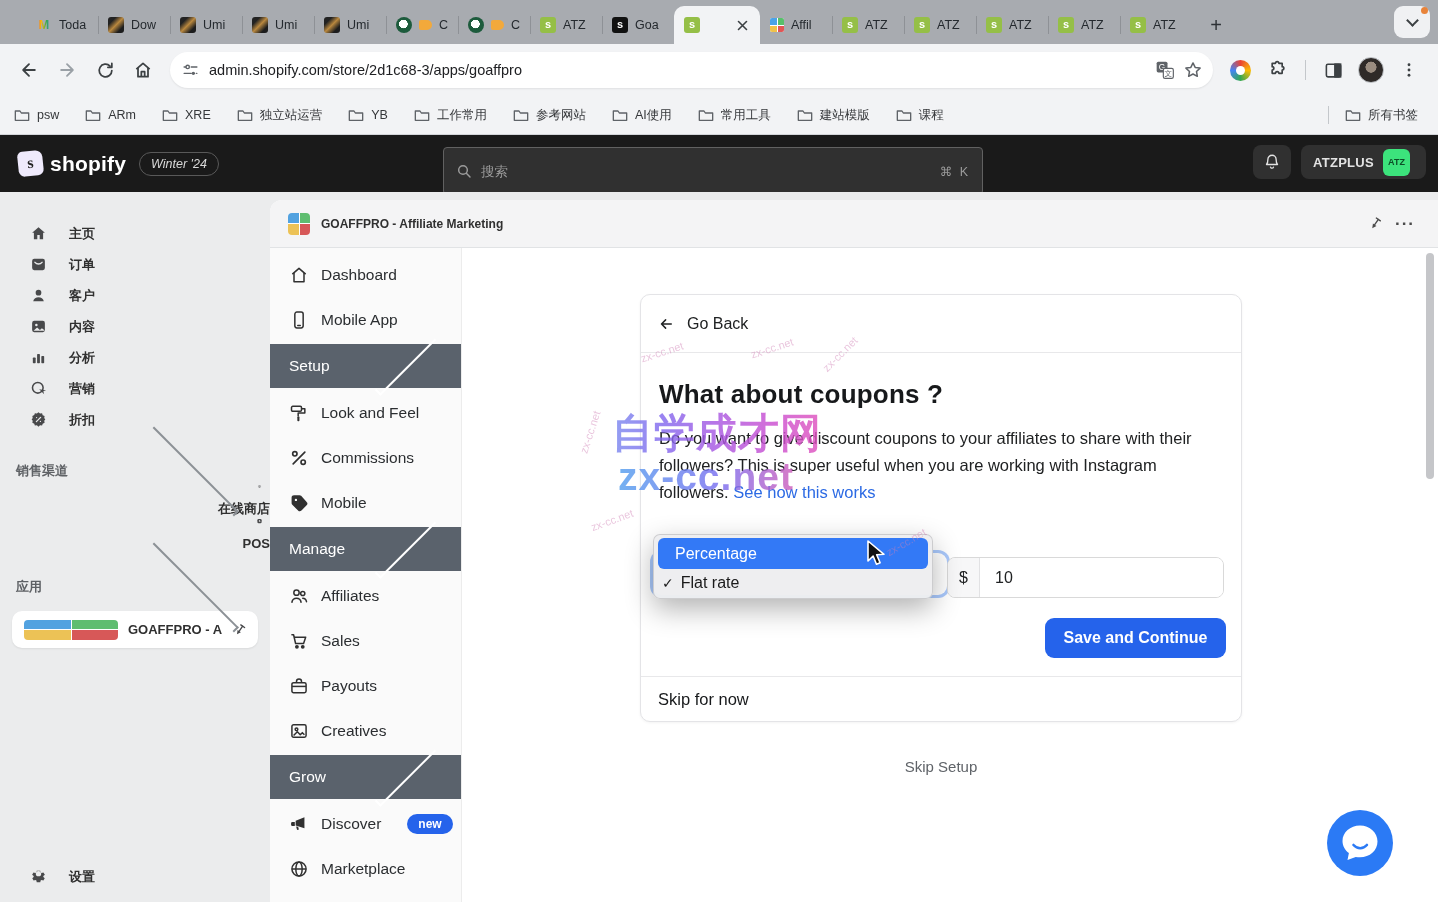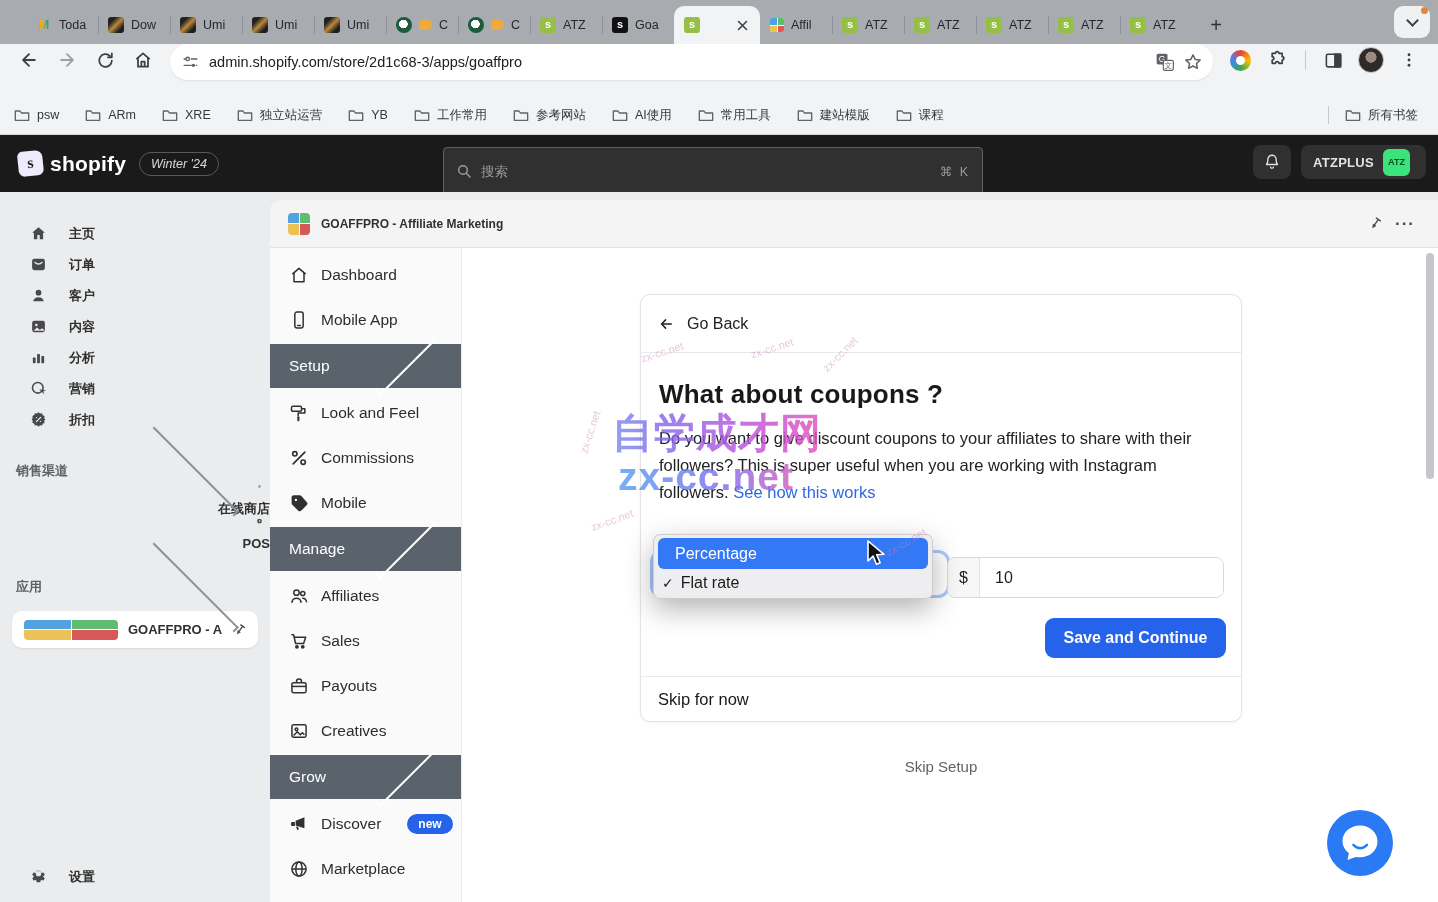--- a/index.html
+++ b/index.html
@@ -25,21 +25,21 @@
   .fav-gap { width:14px; height:14px; border-radius:2px; overflow:hidden; display:grid; grid-template-columns:1fr 1fr; grid-template-rows:1fr 1fr; gap:1px; background:#fff; }
   .fav-gap i { display:block; }
   .hand { width:13px; height:10px; background:#f2a93b; border-radius:2px 5px 5px 2px; flex:0 0 auto; }
   .tab-close { width:16px; height:16px; display:flex; align-items:center; justify-content:center; border-radius:4px; }
   .newtab-btn { width:28px; height:28px; margin:0 0 5px 10px; border-radius:6px; display:flex; align-items:center; justify-content:center; font-size:20px; color:#2d3135; }
   .tabmenu-btn { position:absolute; right:8px; top:6px; width:36px; height:32px; background:#f0f1f3; border-radius:9px; display:flex; align-items:center; justify-content:center; }
   .tabmenu-btn::before { content:""; position:absolute; right:2px; top:1px; width:7px; height:7px; border-radius:50%; background:#e8833a; }
   .chevi { width:9px; height:9px; border-left:2px solid #3c4043; border-bottom:2px solid #3c4043; transform:rotate(-45deg); margin-top:-4px; }
 
   
-  .toolbar { position:absolute; left:0; top:44px; width:1438px; height:52px; background:#f2f3f5; display:flex; align-items:flex-start; padding:0 10px; }
+  .toolbar { position:absolute; left:0; top:44px; width:1438px; height:52px; background:#f2f3f5; display:flex; align-items:center; padding:0 10px; }
   .nav-ic { width:32px; height:32px; display:flex; align-items:center; justify-content:center; border-radius:50%; margin:0 3px; }
   .urlbar { flex:1; height:36px; background:#fff; border-radius:18px; margin:0 8px; display:flex; align-items:center; padding:0 10px 0 12px; box-shadow:0 1px 2px rgba(0,0,0,.08); }
   .url-text { font-size:14.5px; color:#202124; margin-left:10px; flex:1; white-space:nowrap; overflow:hidden; }
   .toolbar-right { display:flex; align-items:center; }
   .wheel { width:21px; height:21px; border-radius:50%; background:conic-gradient(#ea4335,#fbbc04,#34a853,#4285f4,#ea4335); position:relative; }
   .wheel::after { content:""; position:absolute; inset:6px; border-radius:50%; background:#fff; }
   .tb-sep { width:1px; height:20px; background:#c4c7cb; margin:0 8px; }
   .avatar { width:26px; height:26px; border-radius:50%; background:radial-gradient(circle at 50% 38%, #9a8c80 28%, #2f2a28 30%); border:1px solid #b9bcc0; }
 
   

